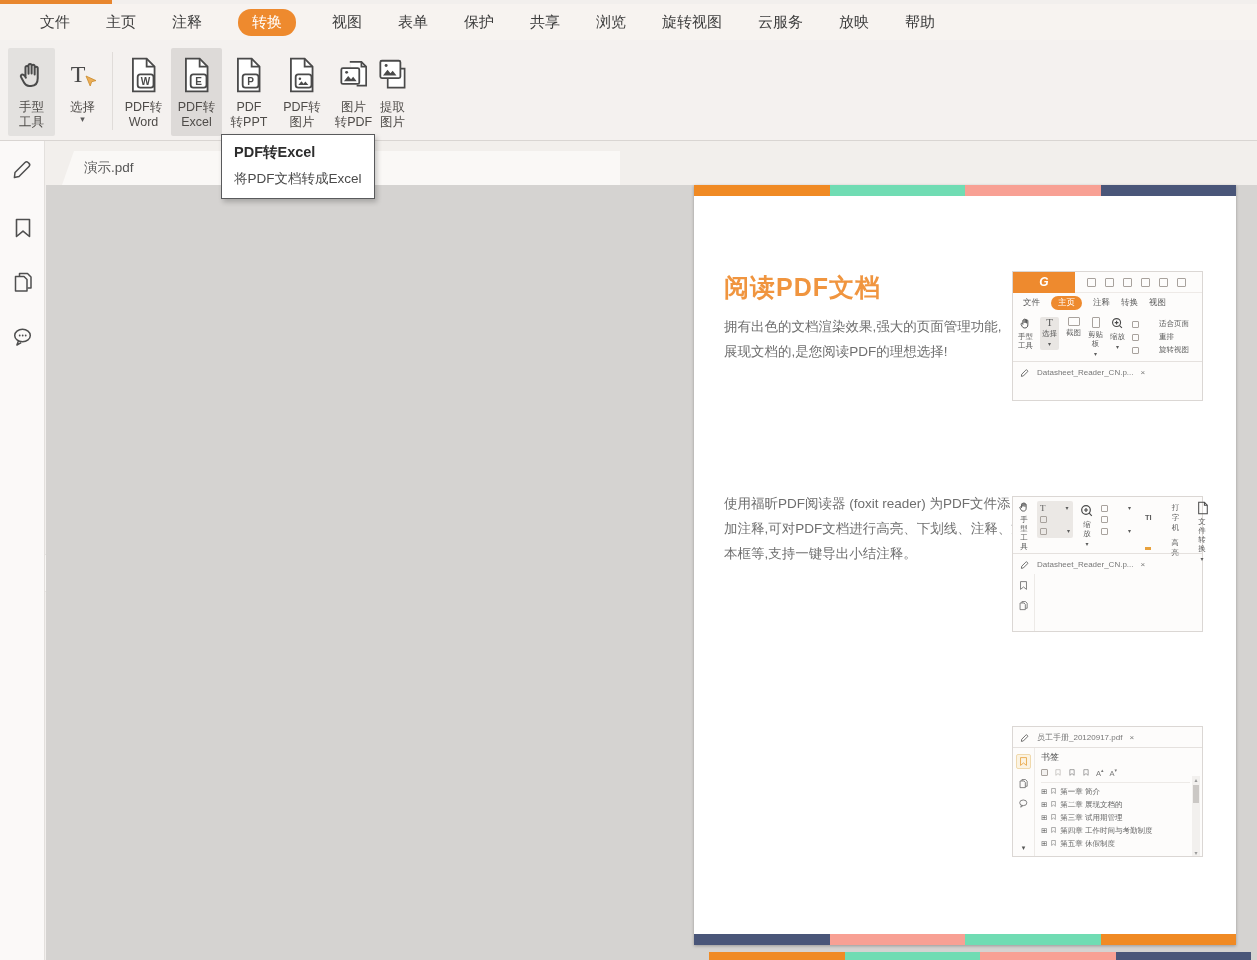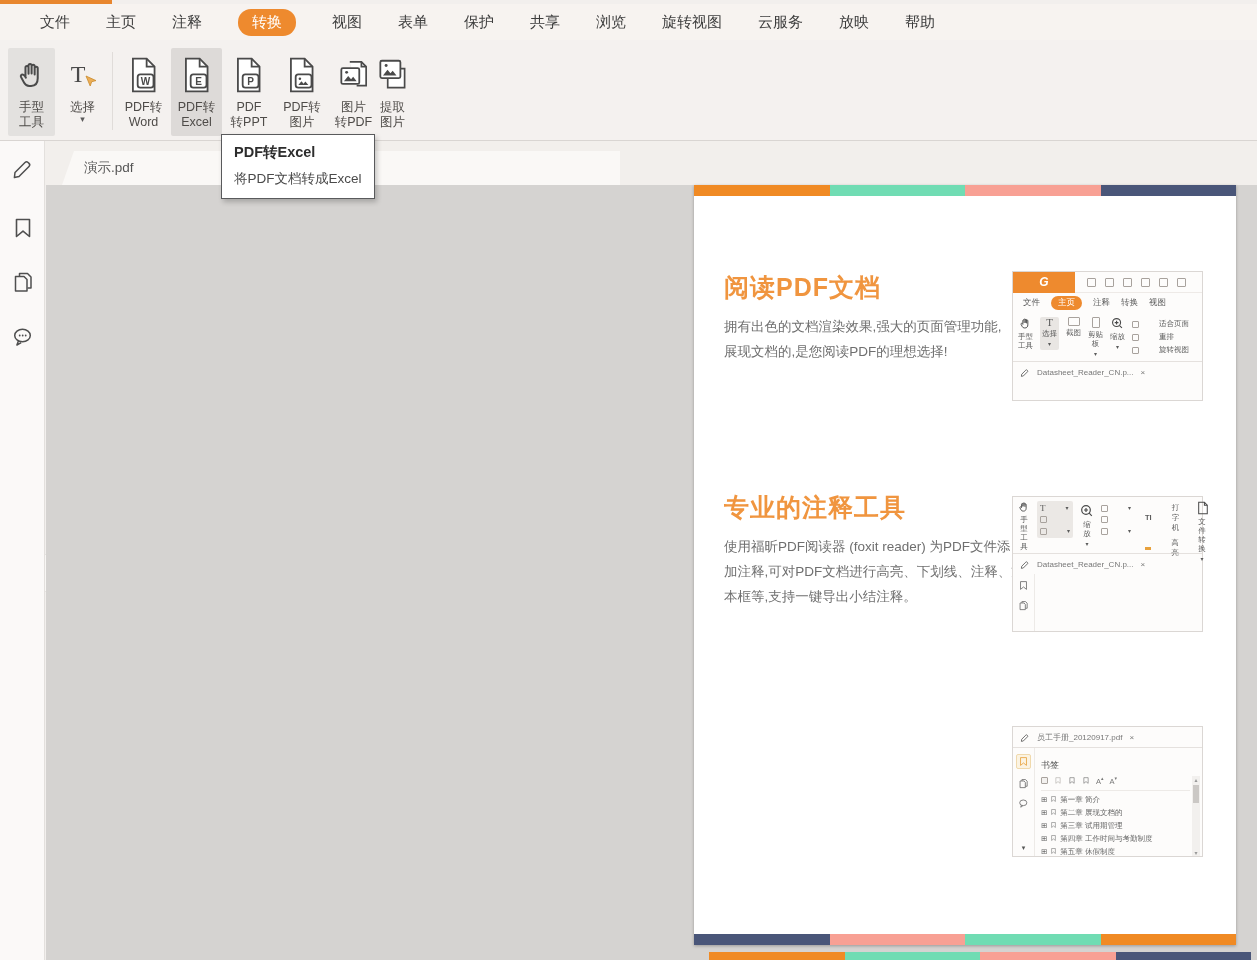--- a/index.html
+++ b/index.html
@@ -307,21 +307,20 @@
       <div class="s-docbar">
         <svg width="10" height="10" viewBox="0 0 24 24">
             <path d="M4 17.5 L14 7.5 a2.2 2.2 0 0 1 3.1 0 l.9.9 a2.2 2.2 0 0 1 0 3.1 L8 21.5 l-4.6 1 z" fill="none" stroke="#555" stroke-width="2"></path>
           </svg>
         <span>Datasheet_Reader_CN.p...</span>
         <span>×</span>
       </div>
     </div>
 
     <div class="sec" style="top:306px;">
-      <h3>专业的注释工具</h3>
       <p>使用福昕PDF阅读器 (foxit reader) 为PDF文件添
 加注释,可对PDF文档进行高亮、下划线、注释、文
 本框等,支持一键导出小结注释。</p>
     </div>
 
     <div class="shot" style="top:311px;height:136px;">
       <div class="s-tools" style="height:56px;">
         <span class="s-tool"><svg width="12" height="12" viewBox="0 0 24 24">
               <path d="M7.1 12.8 V6.4 a1.15 1.15 0 0 1 2.3 0 v4.6 m0-5.3 V4.9 a1.15 1.15 0 0 1 2.3 0 v6 m0-5.5 a1.15 1.15 0 0 1 2.3 0 v6.3 m0-4.8 a1.15 1.15 0 0 1 2.3 0 v7.6 c0 3.5-1.9 5.7-5 5.7 h-1.4 c-1.8 0-2.9-.8-3.8-2.4 l-2.3-4.2 c-.6-1.1.3-2.2 1.5-1.9.9.3 1.4 1 2.1 2.3" fill="none" stroke="#4a4a4a" stroke-width="1.8"></path>
             </svg><span>手型
@@ -412,21 +411,21 @@
           <svg width="11" height="11" viewBox="0 0 24 24">
               <path d="M4.5 6.5 h8.5 l3 3 V21 h-11.5 z M8.5 6.5 V3.5 h8 l3.5 3.5 v11 h-3.5" fill="none" stroke="#6a6a6a" stroke-width="1.8"></path>
             </svg>
           <svg width="11" height="11" viewBox="0 0 24 24">
               <ellipse cx="11.5" cy="10.5" rx="7.8" ry="6.2" fill="none" stroke="#6a6a6a" stroke-width="1.8"></ellipse>
               <path d="M7.5 15.8 l-1.6 4.2 4.3-2.4" fill="none" stroke="#6a6a6a" stroke-width="1.8"></path>
             </svg>
           <span style="margin-top:auto;margin-bottom:4px;font-size:7px;color:#555;">▾</span>
         </div>
         <div style="flex:1;position:relative;padding:3px 12px 0 6px;">
-          <div style="font-size:9px;color:#555;margin-bottom:3px;margin-top:8px;">书签</div>
+          <div style="font-size:9px;color:#555;margin-bottom:3px;">书签</div>
           <div style="display:flex;align-items:center;gap:6px;margin-bottom:4px;color:#8a8a8a;">
             <span class="mbox sm" style="background:#F3F1EF;"></span>
             <svg width="8" height="9" viewBox="0 0 24 24">
                 <path d="M5.5 3.5 h13 v17 l-6.5-5.3 -6.5 5.3 z" fill="none" stroke="#b5b2ae" stroke-width="2"></path>
               </svg>
             <svg width="8" height="9" viewBox="0 0 24 24">
                 <path d="M5.5 3.5 h13 v17 l-6.5-5.3 -6.5 5.3 z" fill="none" stroke="#777" stroke-width="2"></path>
               </svg>
             <svg width="8" height="9" viewBox="0 0 24 24">
                 <path d="M5.5 3.5 h13 v17 l-6.5-5.3 -6.5 5.3 z" fill="none" stroke="#777" stroke-width="2"></path>

